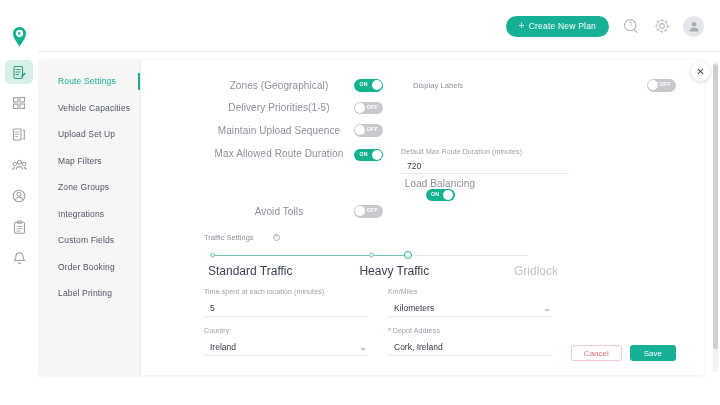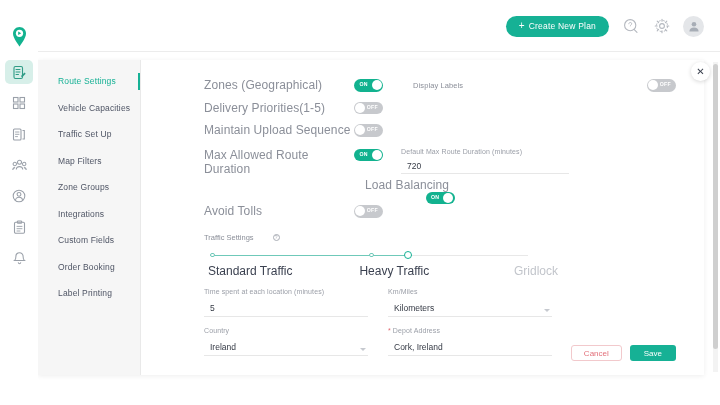--- a/index.html
+++ b/index.html
@@ -64,21 +64,21 @@
   .menu-item.active { color: #16b195; }
   .menu-item.active::after {
     content: ""; position: absolute; right: 0; top: 5px;
     width: 1.6px; height: 17px; background: #16b195;
   }
 
   .content { flex: 1; position: relative; padding: 14px 28px 0 63px; overflow: hidden; }
 
   
   .row { display: flex; align-items: center; height: 22.5px; }
-  .row-label { font-size: 12px; color: #8b8f99; width: 150px; letter-spacing: .1px; }
+  .row-label { font-size: 10px; color: #8b8f99; width: 150px; letter-spacing: .1px; text-align: center; }
   .row-label2 { font-size: 7.5px; color: #8b8f99; margin-left: 18px; letter-spacing: .1px; padding-left: 12px; }
 
   .toggle {
     width: 29px; height: 12.5px; border-radius: 7px; position: relative;
     cursor: pointer; flex-shrink: 0;
   }
   .toggle.on { background: #12b28f; }
   .toggle.off { background: #c7c9cd; }
   .toggle .knob {
     position: absolute; top: 1.2px; width: 10px; height: 10px;
@@ -286,21 +286,21 @@
   <div class="panel">
 
     <div class="menu">
       <div class="menu-item active">
         <span>Route Settings</span>
       </div>
       <div class="menu-item">
         <span>Vehicle Capacities</span>
       </div>
       <div class="menu-item">
-        <span>Traffic Set Up</span>
+        <span>Upload Set Up</span>
       </div>
       <div class="menu-item">
         <span>Map Filters</span>
       </div>
       <div class="menu-item">
         <span>Zone Groups</span>
       </div>
       <div class="menu-item">
         <span>Integrations</span>
       </div>

